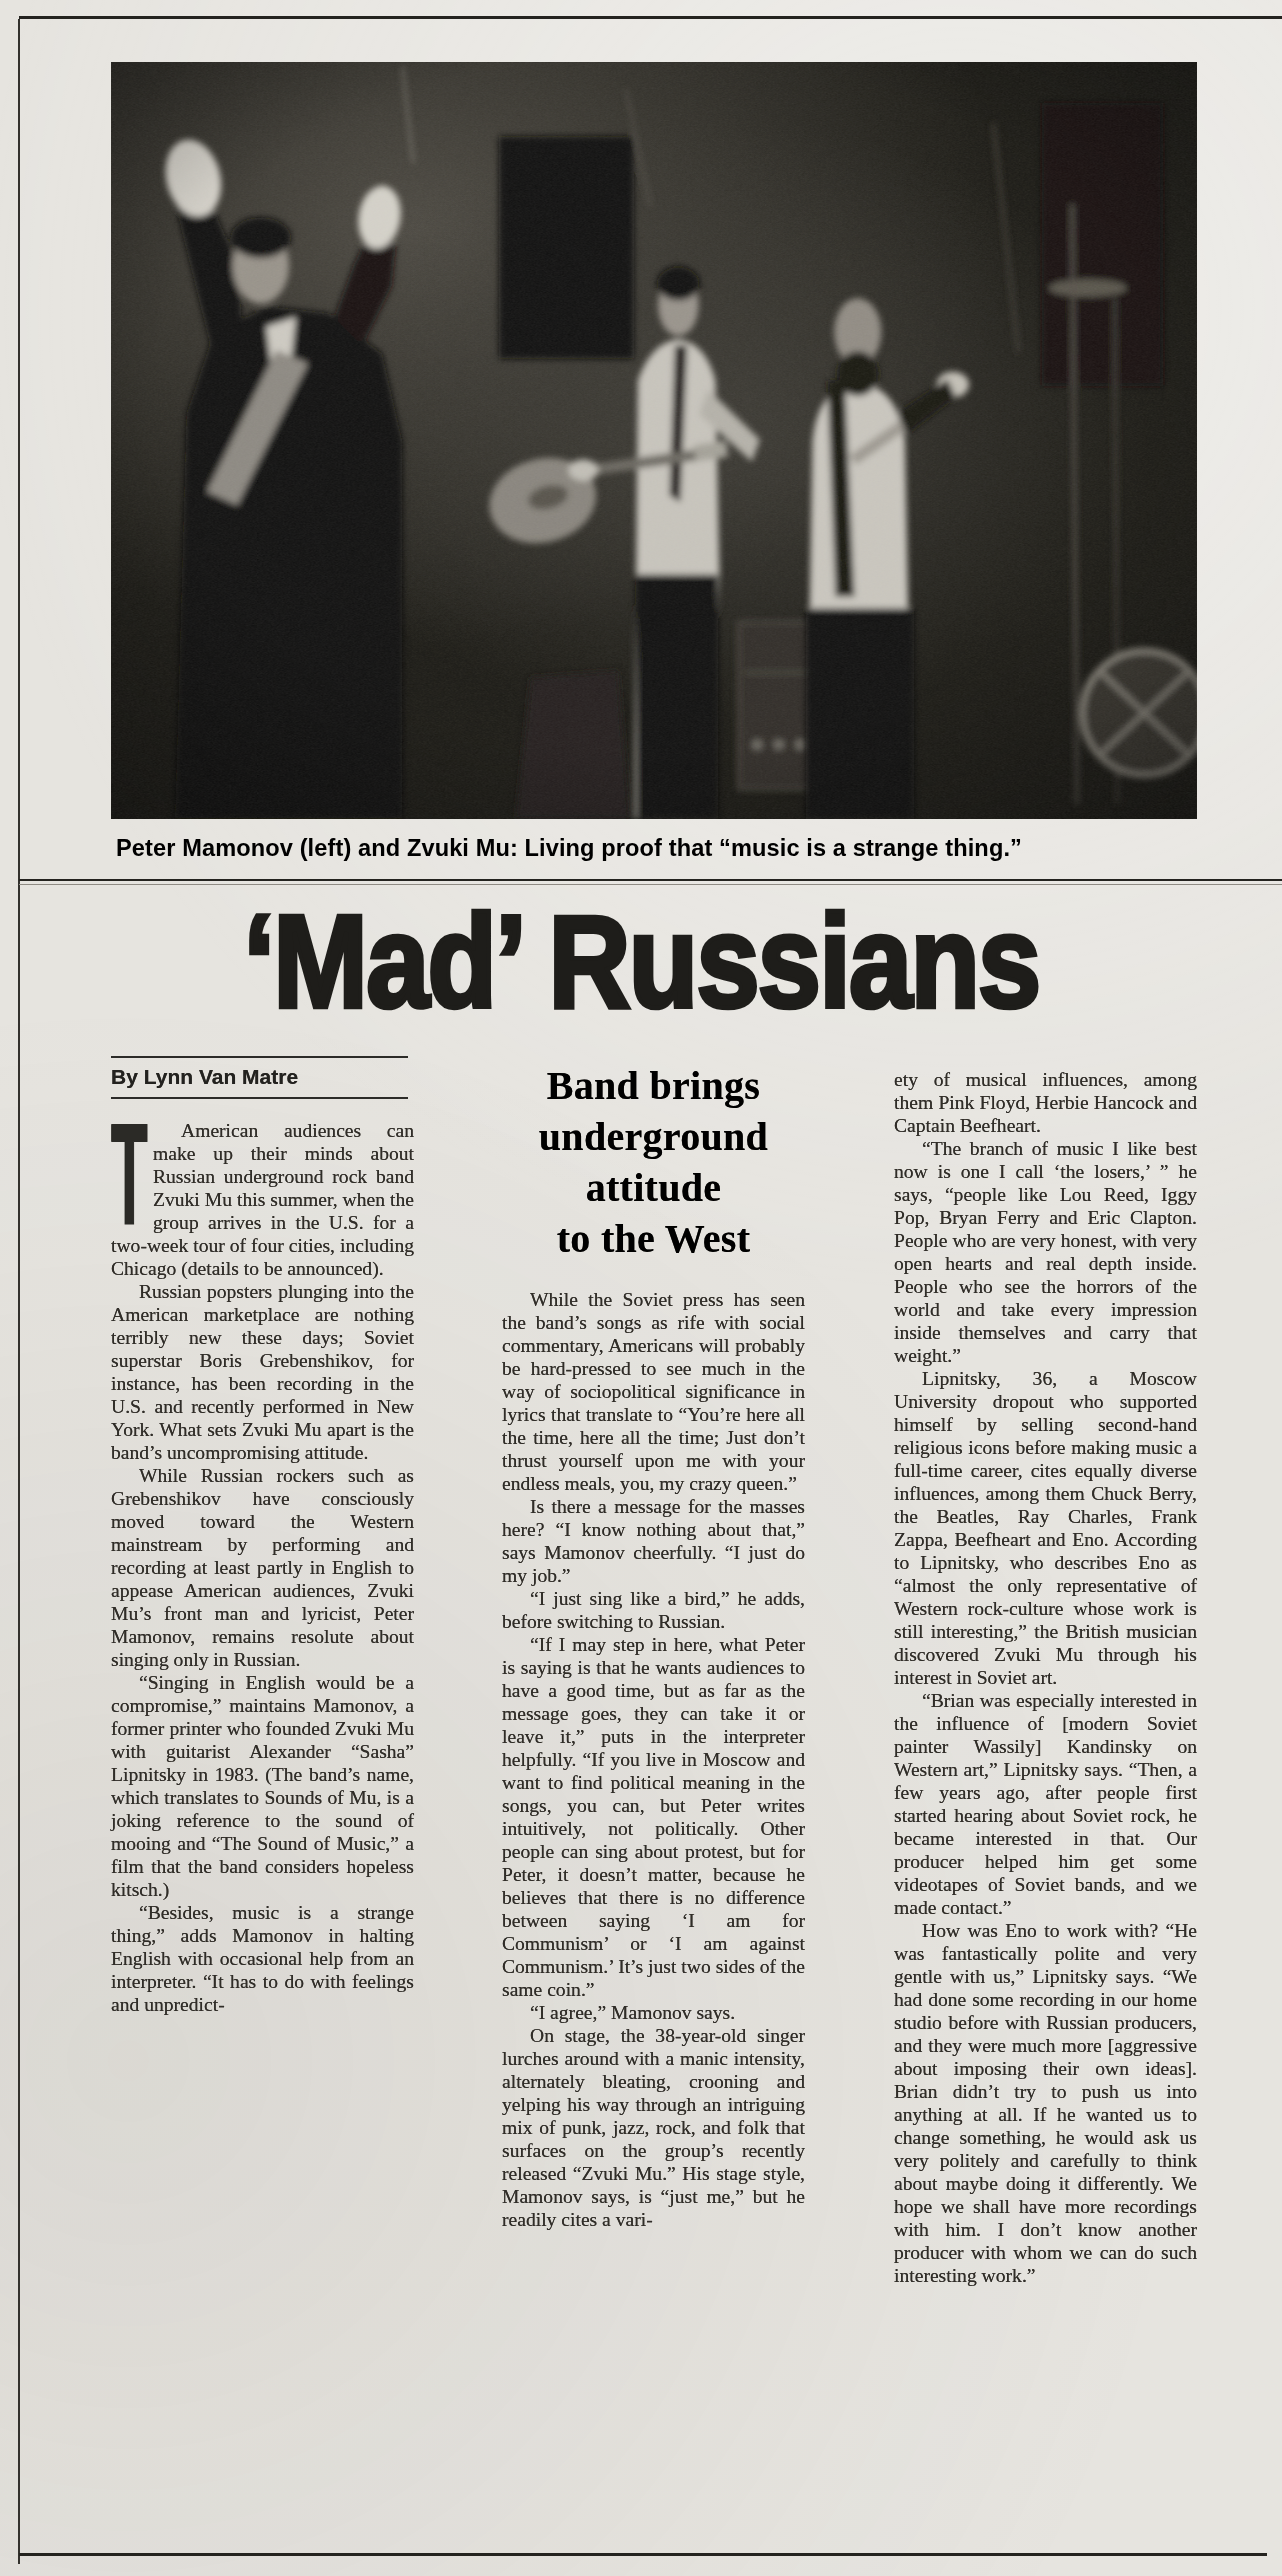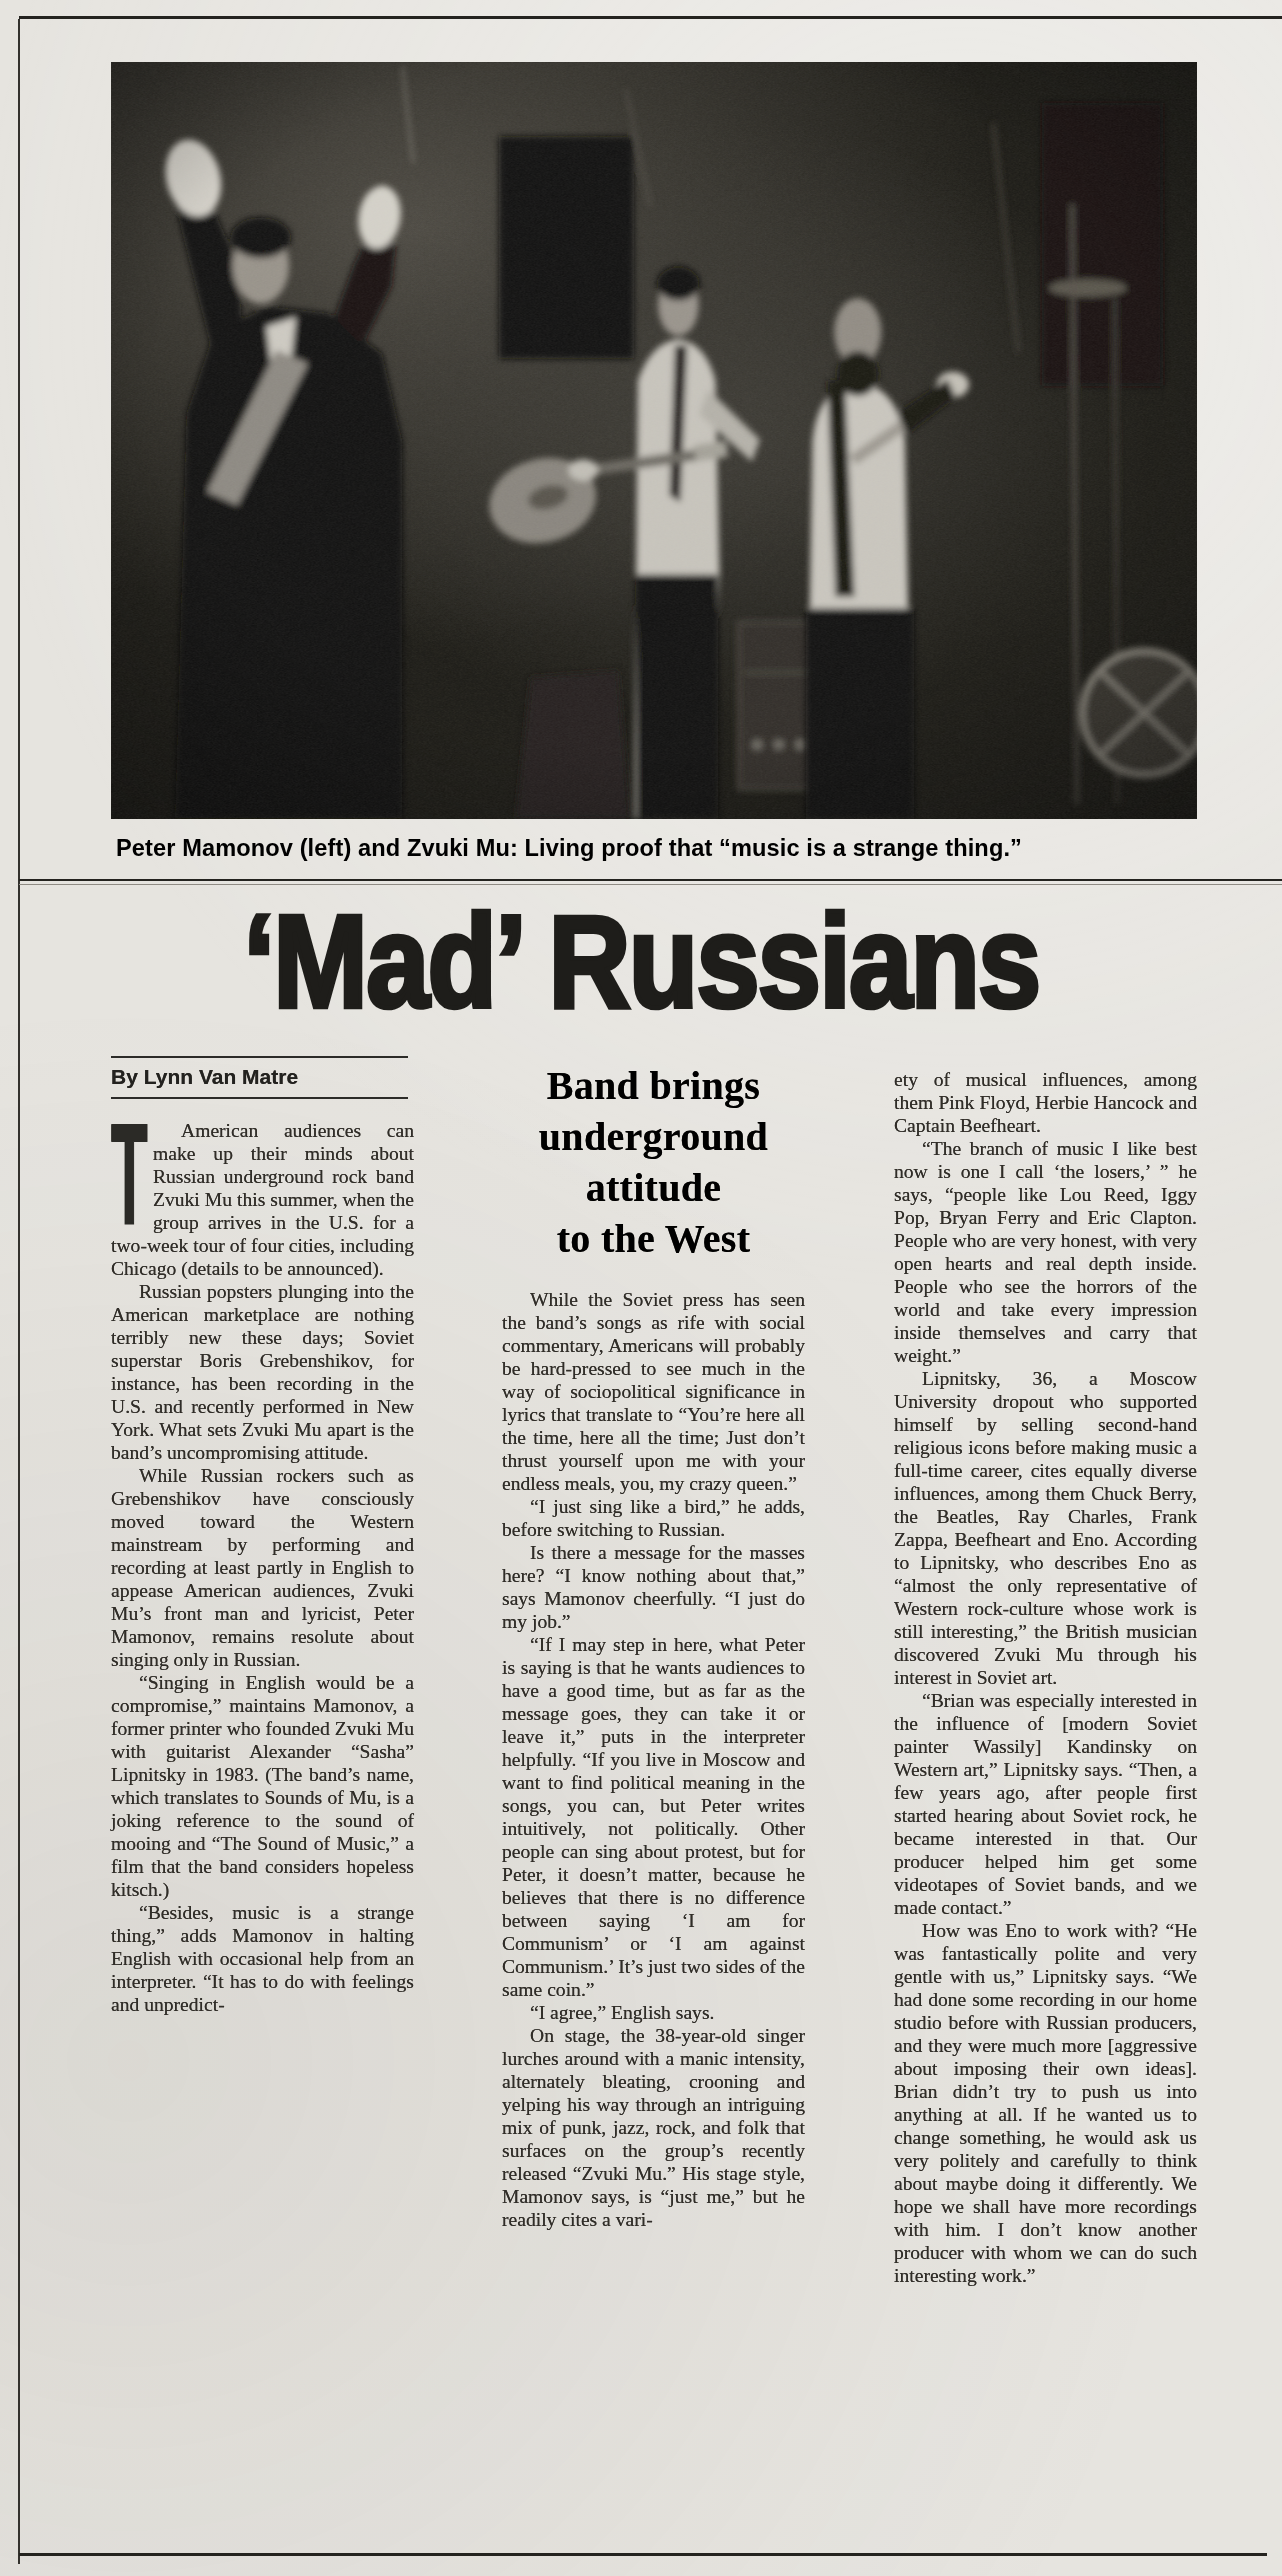--- a/index.html
+++ b/index.html
@@ -182,24 +182,24 @@
   <p>“Singing in English would be a compromise,” maintains Mamonov, a former printer who founded Zvuki Mu with guitarist Alexander “Sasha” Lipnitsky in 1983. (The band’s name, which translates to Sounds of Mu, is a joking reference to the sound of mooing and “The Sound of Music,” a film that the band considers hopeless kitsch.)</p>
   <p>“Besides, music is a strange thing,” adds Mamonov in halting English with occasional help from an interpreter. “It has to do with feelings and unpredict-</p>
 </div>
 
 <div class="col col2">
   <div class="pullquote">Band brings
 underground
 attitude
 to the West</div>
   <p>While the Soviet press has seen the band’s songs as rife with social commentary, Americans will probably be hard-pressed to see much in the way of sociopolitical significance in lyrics that translate to “You’re here all the time, here all the time; Just don’t thrust yourself upon me with your endless meals, you, my crazy queen.”</p>
+  <p>Is there a message for the masses here? “I know nothing about that,” says Mamonov cheerfully. “I just do my job.”</p>
   <p>“I just sing like a bird,” he adds, before switching to Russian.</p>
-  <p>Is there a message for the masses here? “I know nothing about that,” says Mamonov cheerfully. “I just do my job.”</p>
   <p>“If I may step in here, what Peter is saying is that he wants audiences to have a good time, but as far as the message goes, they can take it or leave it,” puts in the interpreter helpfully. “If you live in Moscow and want to find political meaning in the songs, you can, but Peter writes intuitively, not politically. Other people can sing about protest, but for Peter, it doesn’t matter, because he believes that there is no difference between saying ‘I am for Communism’ or ‘I am against Communism.’ It’s just two sides of the same coin.”</p>
-  <p>“I agree,” English says.</p>
+  <p>“I agree,” Mamonov says.</p>
   <p>On stage, the 38-year-old singer lurches around with a manic intensity, alternately bleating, crooning and yelping his way through an intriguing mix of punk, jazz, rock, and folk that surfaces on the group’s recently released “Zvuki Mu.” His stage style, Mamonov says, is “just me,” but he readily cites a vari-</p>
 </div>
 
 <div class="col col3">
   <p class="no-indent">ety of musical influences, among them Pink Floyd, Herbie Hancock and Captain Beefheart.</p>
   <p>“The branch of music I like best now is one I call ‘the losers,’ ” he says, “people like Lou Reed, Iggy Pop, Bryan Ferry and Eric Clapton. People who are very honest, with very open hearts and real depth inside. People who see the horrors of the world and take every impression inside themselves and carry that weight.”</p>
   <p>Lipnitsky, 36, a Moscow University dropout who supported himself by selling second-hand religious icons before making music a full-time career, cites equally diverse influences, among them Chuck Berry, the Beatles, Ray Charles, Frank Zappa, Beefheart and Eno. According to Lipnitsky, who describes Eno as “almost the only representative of Western rock-culture whose work is still interesting,” the British musician discovered Zvuki Mu through his interest in Soviet art.</p>
   <p>“Brian was especially interested in the influence of [modern Soviet painter Wassily] Kandinsky on Western art,” Lipnitsky says. “Then, a few years ago, after people first started hearing about Soviet rock, he became interested in that. Our producer helped him get some videotapes of Soviet bands, and we made contact.”</p>
   <p>How was Eno to work with? “He was fantastically polite and very gentle with us,” Lipnitsky says. “We had done some recording in our home studio before with Russian producers, and they were much more [aggressive about imposing their own ideas]. Brian didn’t try to push us into anything at all. If he wanted us to change something, he would ask us very politely and carefully to think about maybe doing it differently. We hope we shall have more recordings with him. I don’t know another producer with whom we can do such interesting work.”</p>
 </div>

